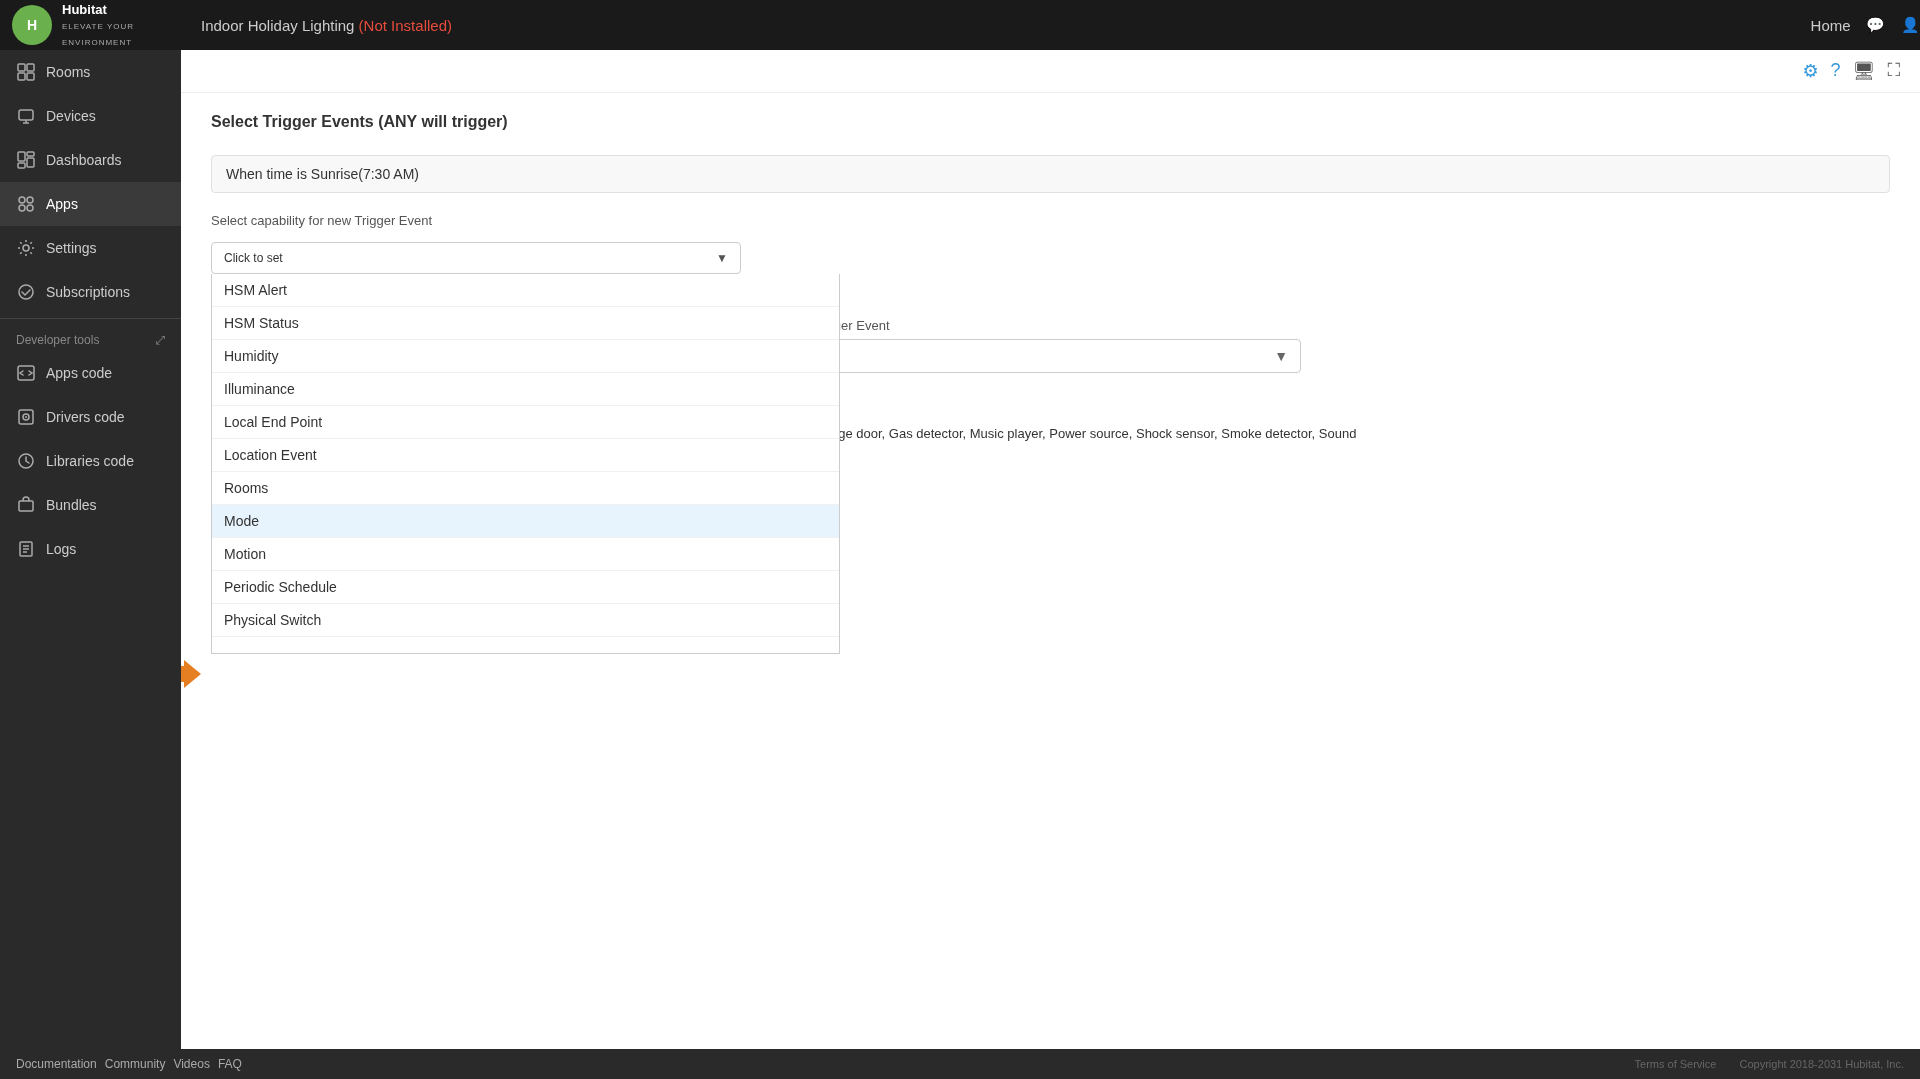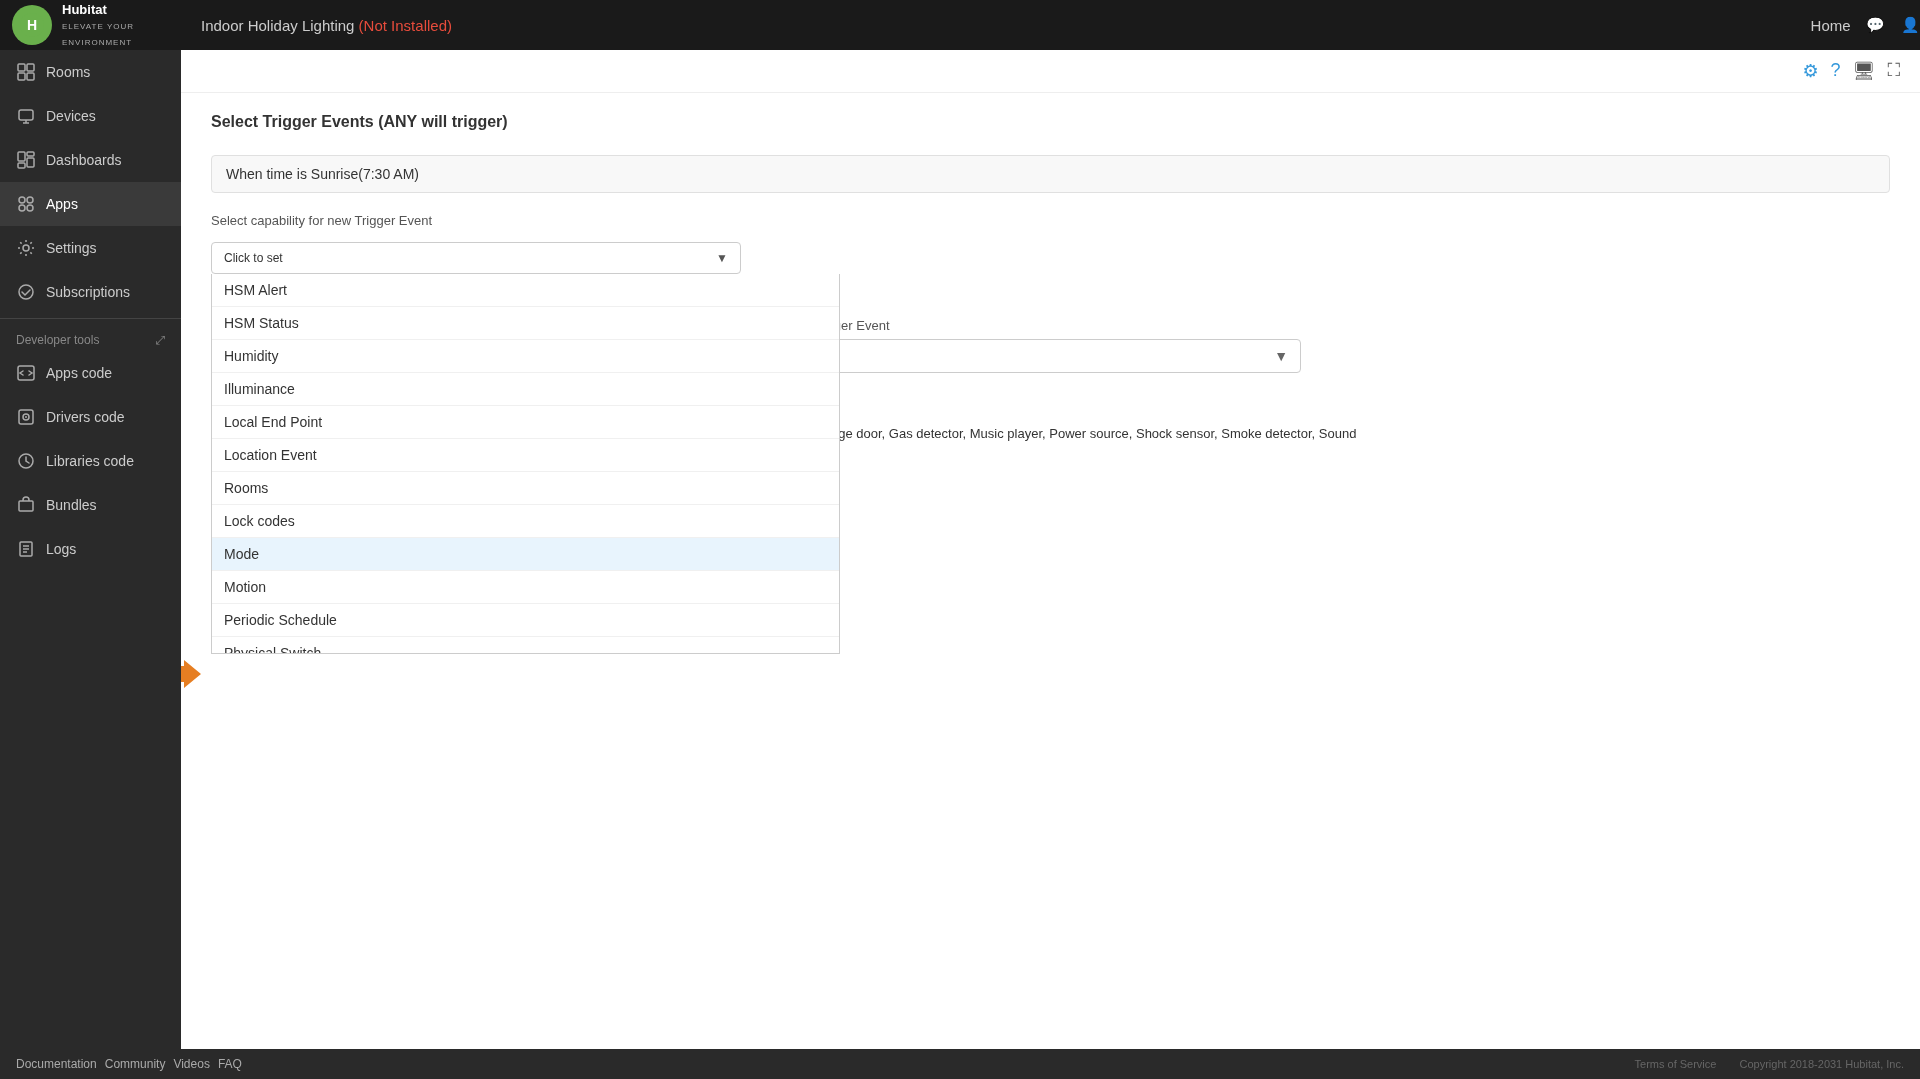--- a/index.html
+++ b/index.html
@@ -307,21 +307,20 @@
           <div class="dropdown-list">
             <div class="dropdown-scroll">
 
             <div class="dropdown-item">HSM Alert</div>
                 <div class="dropdown-item">HSM Status</div>
                 <div class="dropdown-item">Humidity</div>
                 <div class="dropdown-item">Illuminance</div>
                 <div class="dropdown-item">Local End Point</div>
                 <div class="dropdown-item">Location Event</div>
                 <div class="dropdown-item">Rooms</div>
-                <div class="dropdown-item">Lock codes</div>
                 <div class="dropdown-item highlighted">Mode</div>
                 <div class="dropdown-item">Motion</div>
                 <div class="dropdown-item">Periodic Schedule</div>
                 <div class="dropdown-item">Physical Switch</div>
               </div>
           </div>
         </div>
       </div>
 
       

